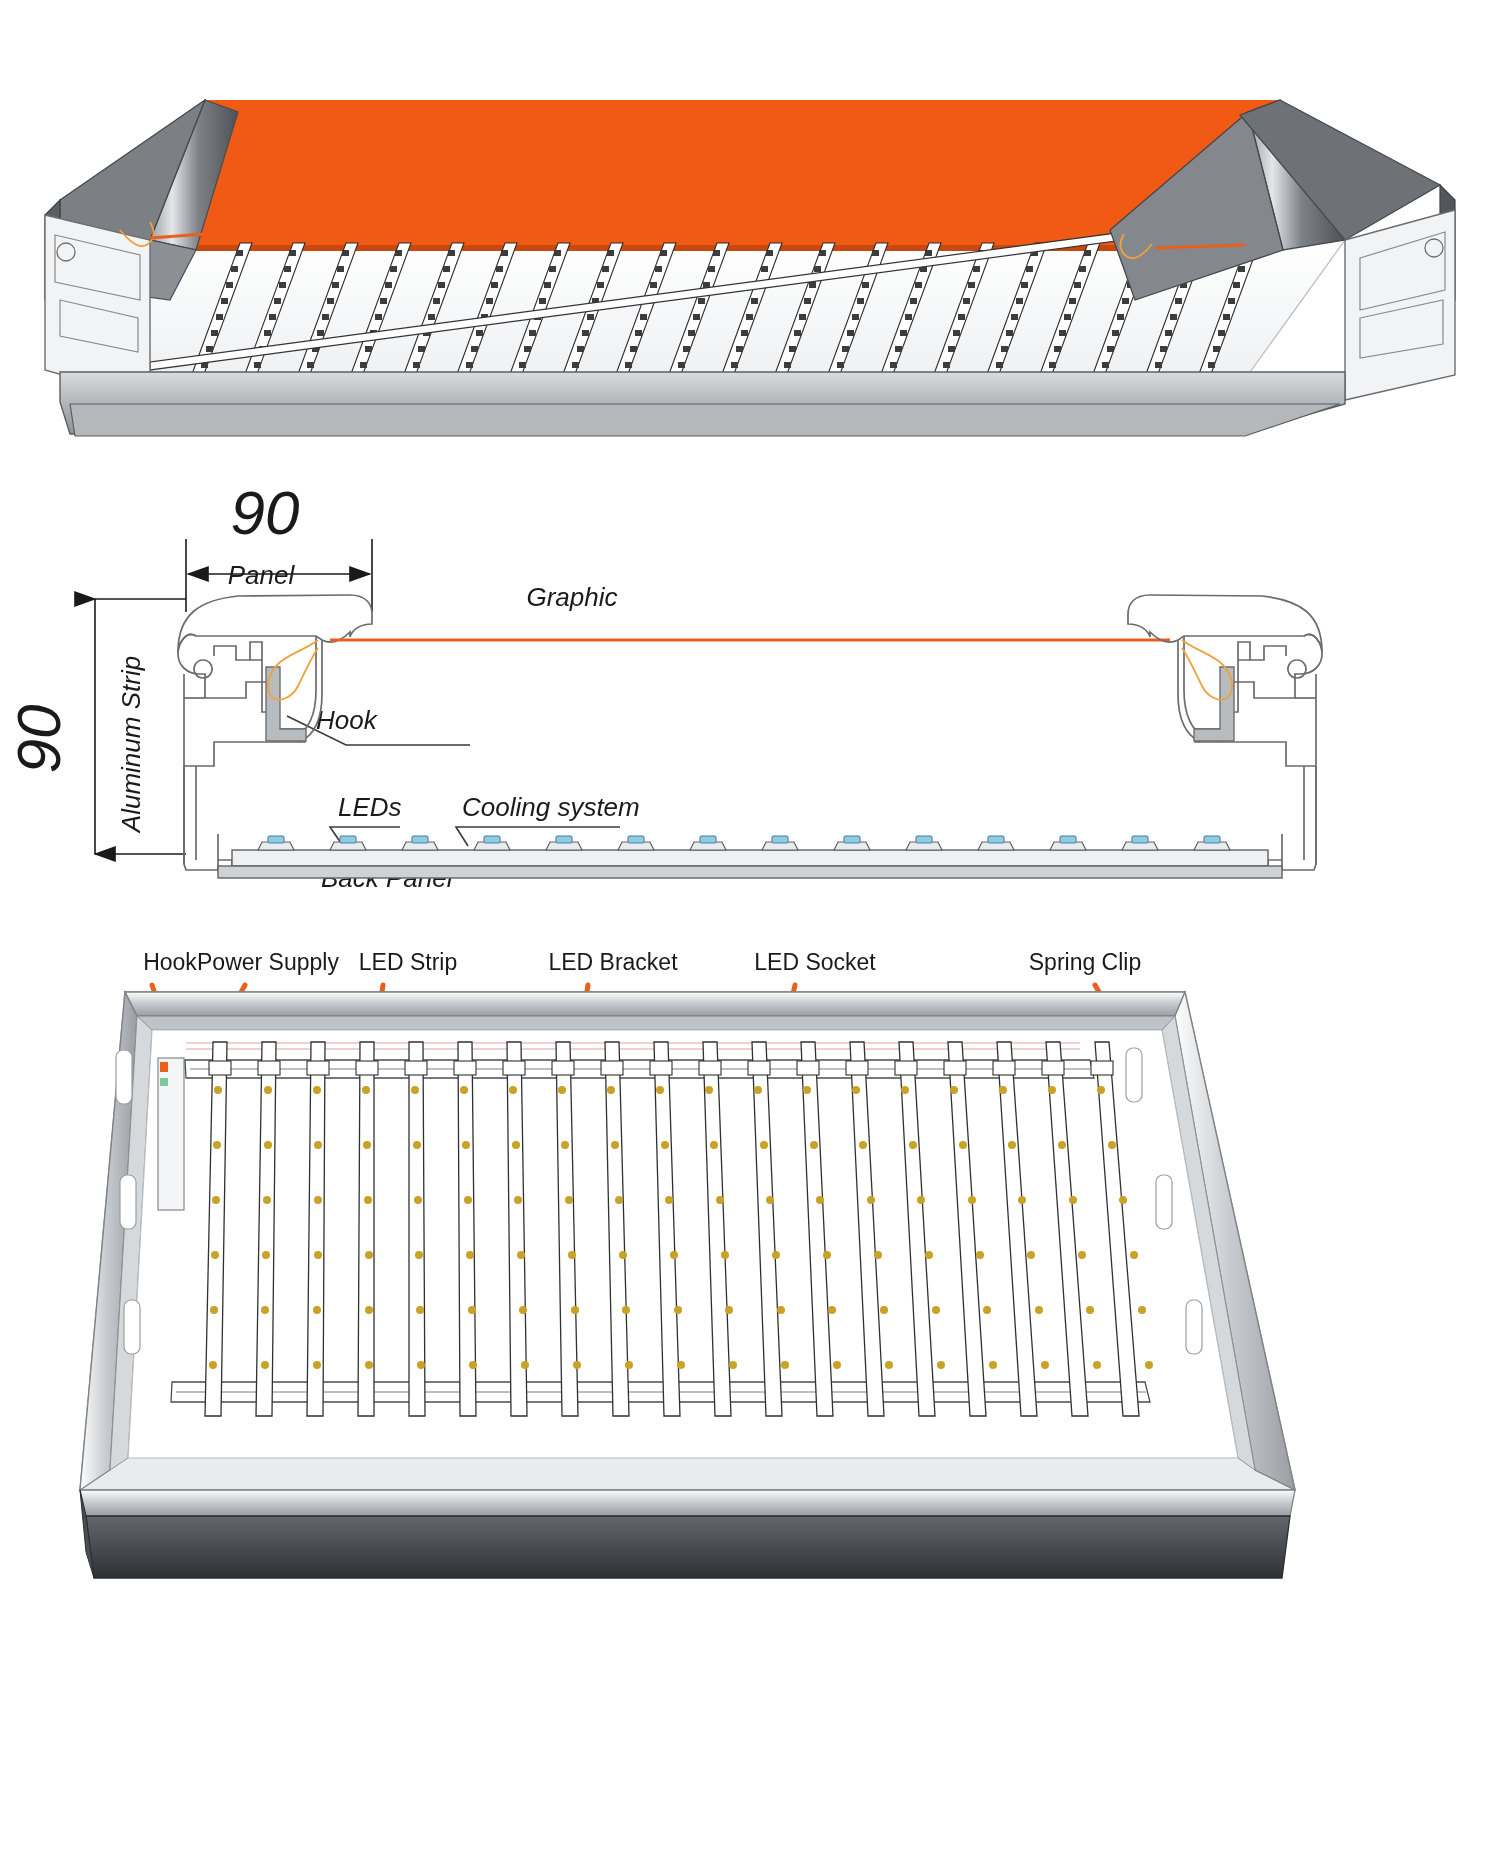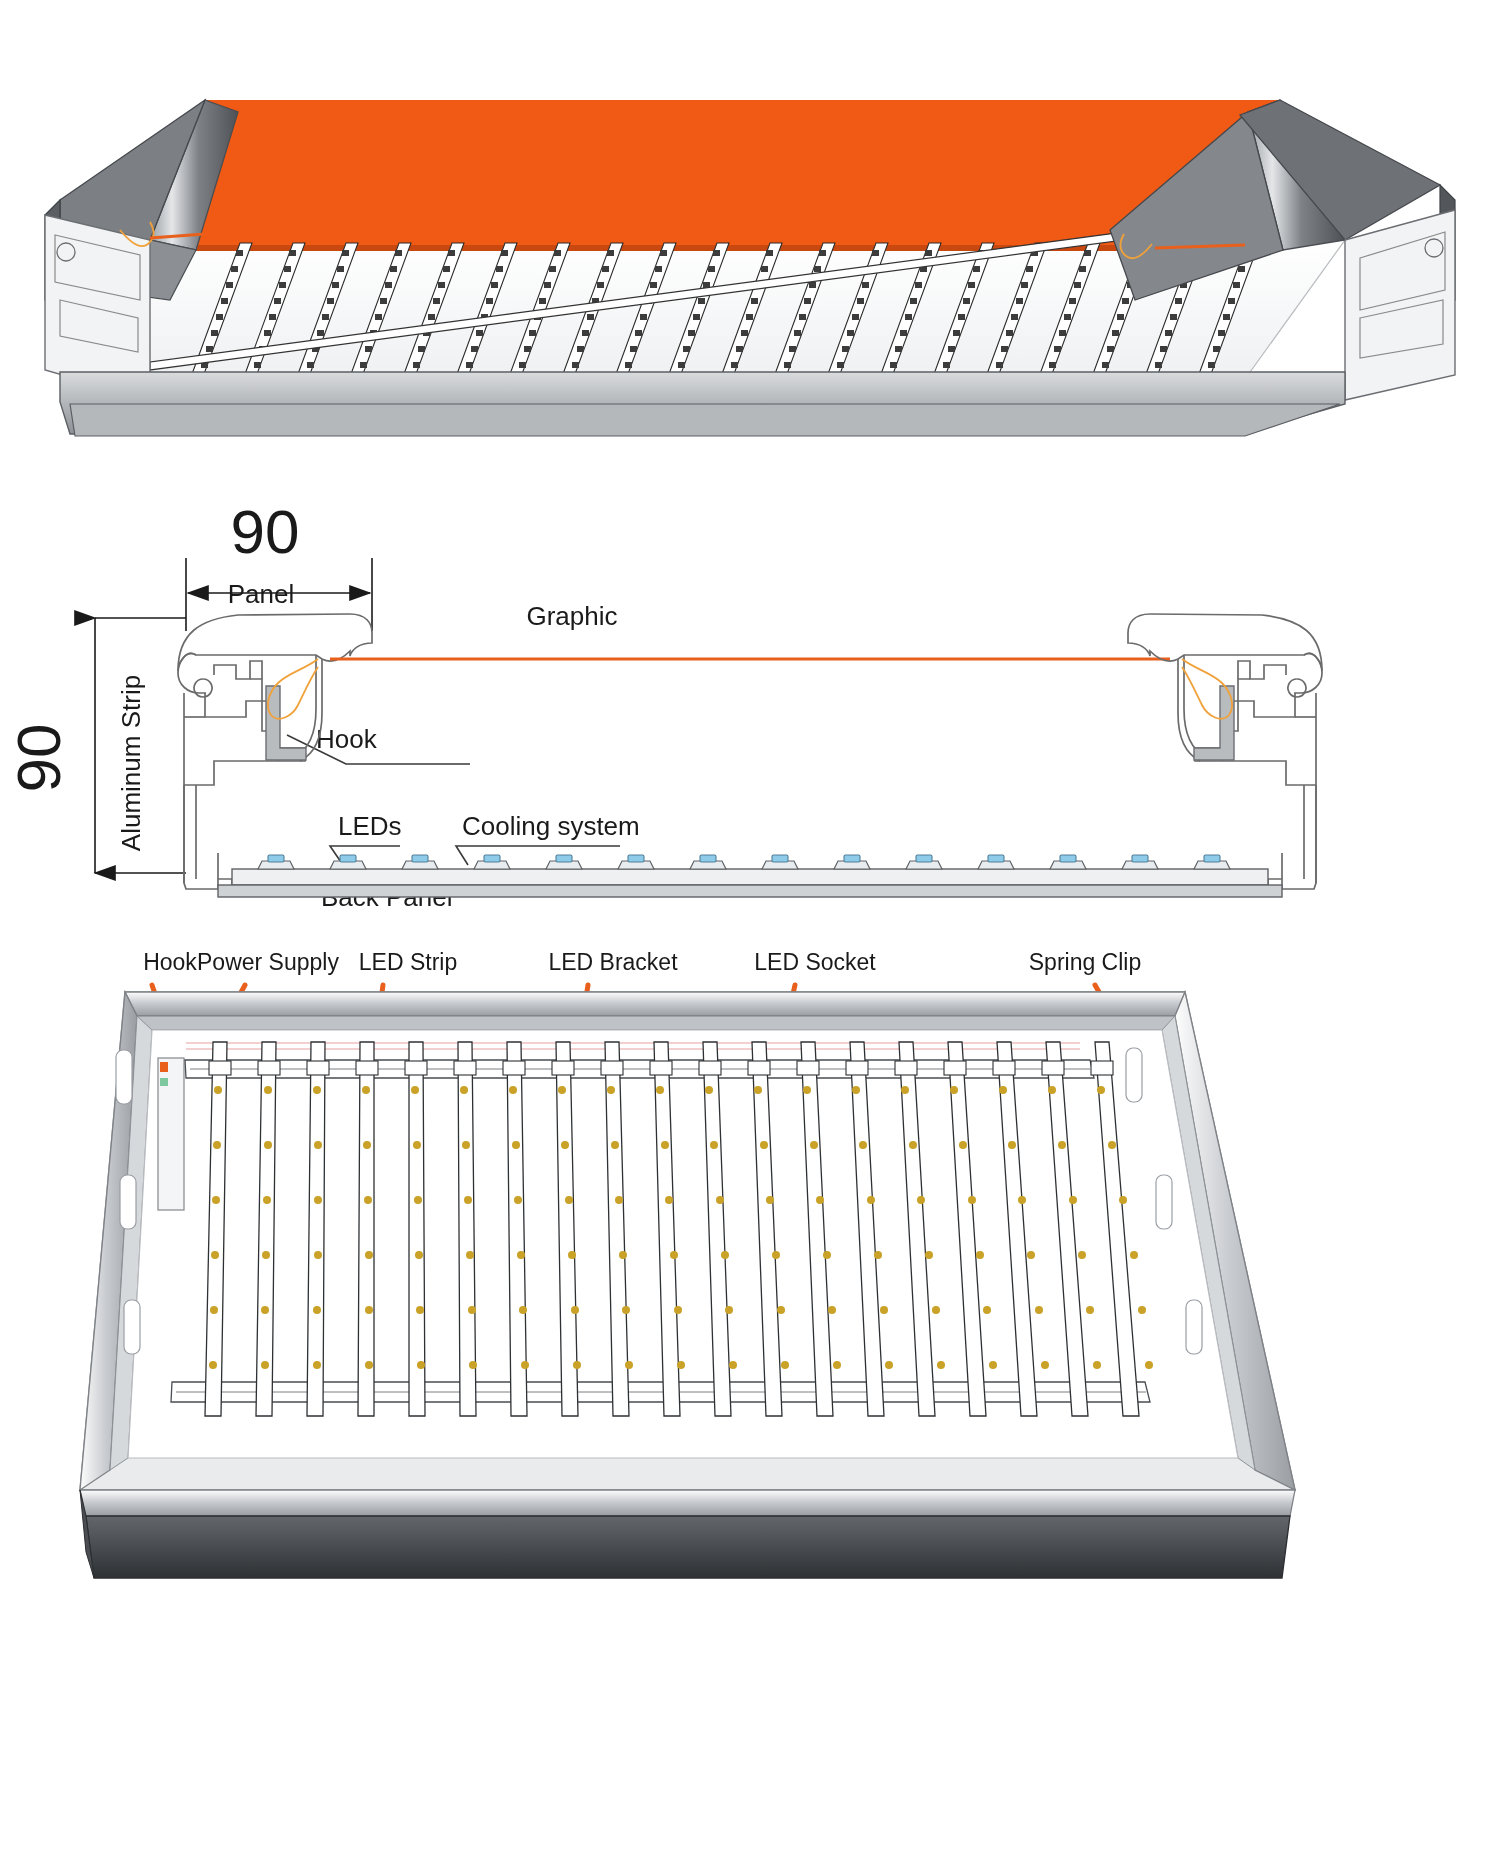--- a/index.html
+++ b/index.html
@@ -263,21 +263,21 @@
       <circle cx="1434" cy="248" r="9" fill="none" stroke="#6b6e72" stroke-width="1.3"></circle>
       <path class="orangewire" d="M1152 244 q-16 20 -26 12 q-10 -8 -2 -22"></path>
       <path class="graphic-line" d="M1245 245 L1155 248"></path>
     </g>
 
     <polygon points="60,372 1345,372 1345,404 1240,434 70,434 60,402" fill="url(#gBase)" stroke="#5b5f64" stroke-width="1.4"></polygon>
     <polygon points="70,404 1340,404 1245,436 75,436" fill="#b5b8bb" stroke="#5b5f64" stroke-width="1.2"></polygon>
   </svg>
 </div>
 
-<div class="fig" style="top:483px;height:470px;">
+<div class="fig" style="top:464px;height:470px;font-style:italic;">
   <svg width="1500" height="470" viewBox="0 0 1500 470">
     <defs>
       <marker id="arrR" markerWidth="14" markerHeight="10" refX="13" refY="5" orient="auto">
         <polygon points="0,0 14,5 0,10" fill="#1a1a1a"></polygon>
       </marker>
       <marker id="arrL" markerWidth="14" markerHeight="10" refX="1" refY="5" orient="auto">
         <polygon points="14,0 0,5 14,10" fill="#1a1a1a"></polygon>
       </marker>
       <marker id="arrU" markerWidth="10" markerHeight="14" refX="5" refY="1" orient="auto">
         <polygon points="0,14 5,0 10,14" fill="#1a1a1a"></polygon>

